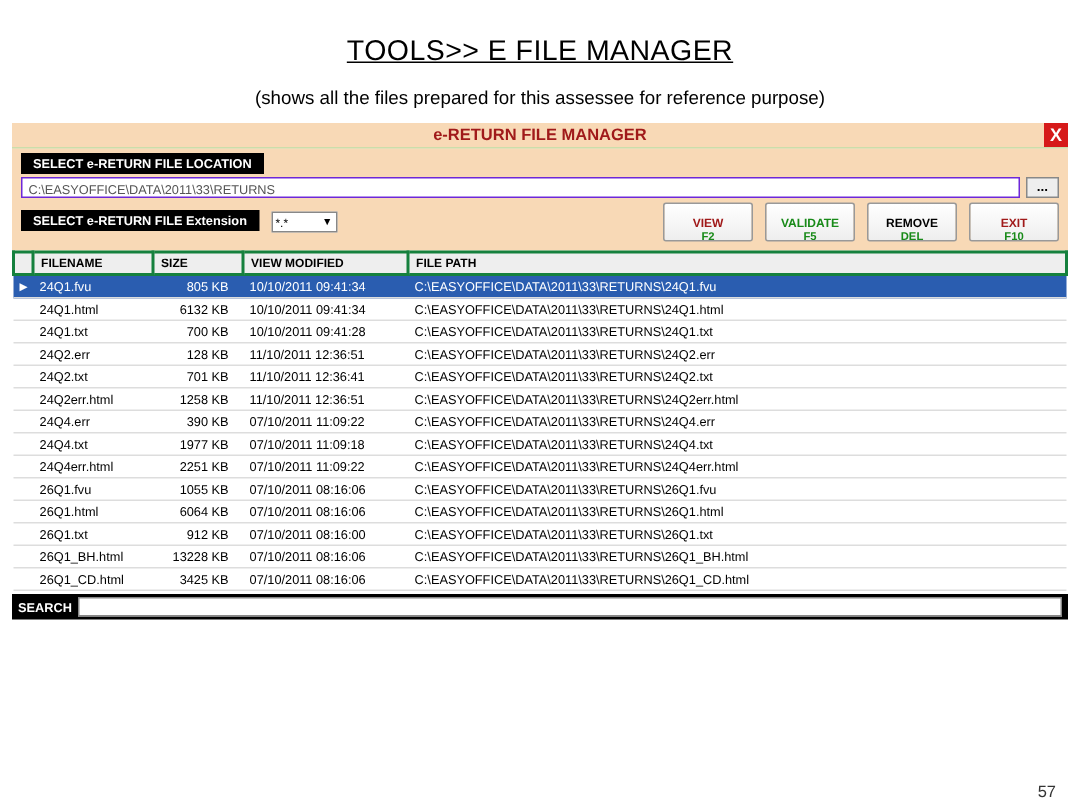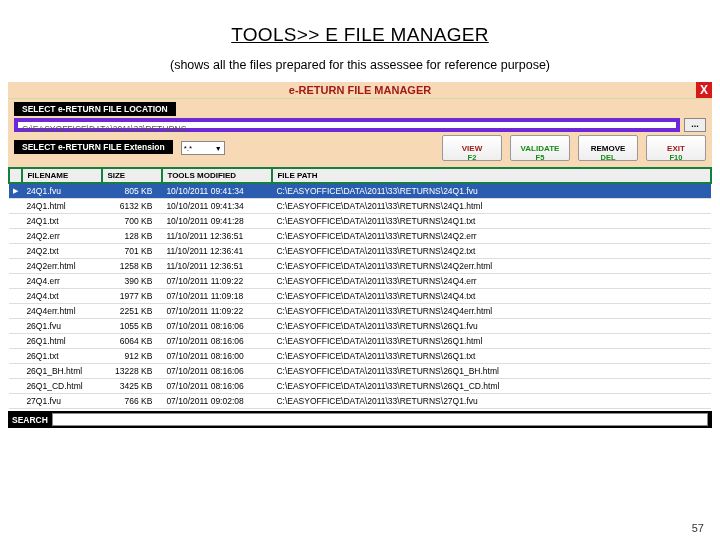--- a/index.html
+++ b/index.html
@@ -67,21 +67,21 @@
     margin-bottom: 2px;
   }
   .path-row {
     display: flex;
     gap: 4px;
     margin-bottom: 3px;
   }
   .path-input {
     flex: 1;
     background: #fff;
-    border: 4px solid #6d28d9;
+    border: 1px solid #6d28d9;
     padding: 1px 4px;
     font-size: 8.5px;
     color: #555;
     height: 14px;
     line-height: 12px;
   }
   .browse-btn {
     width: 22px;
     height: 14px;
     background: #eee;
@@ -236,21 +236,21 @@
       </div>
     </div>
   </div>
 
   <table class="grid">
     <thead>
       <tr>
         <th class="row-caret"></th>
         <th class="col-filename">FILENAME</th>
         <th class="col-size">SIZE</th>
-        <th class="col-date">TOOLS MODIFIED</th>
+        <th class="col-date">VIEW MODIFIED</th>
         <th>FILE PATH</th>
       </tr>
     </thead>
     <tbody id="grid-body">
         <tr class="selected">
           <td class="row-caret">▶</td>
           <td>24Q1.fvu</td>
           <td class="size">805 KB</td>
           <td>10/10/2011 09:41:34</td>
           <td>C:\EASYOFFICE\DATA\2011\33\RETURNS\24Q1.fvu</td>
@@ -339,27 +339,20 @@
           <td>07/10/2011 08:16:06</td>
           <td>C:\EASYOFFICE\DATA\2011\33\RETURNS\26Q1_BH.html</td>
         </tr>
         <tr>
           <td class="row-caret"></td>
           <td>26Q1_CD.html</td>
           <td class="size">3425 KB</td>
           <td>07/10/2011 08:16:06</td>
           <td>C:\EASYOFFICE\DATA\2011\33\RETURNS\26Q1_CD.html</td>
         </tr>
-        <tr>
-          <td class="row-caret"></td>
-          <td>27Q1.fvu</td>
-          <td class="size">766 KB</td>
-          <td>07/10/2011 09:02:08</td>
-          <td>C:\EASYOFFICE\DATA\2011\33\RETURNS\27Q1.fvu</td>
-        </tr>
       </tbody>
   </table>
 
   <div class="search-bar">
     <span>SEARCH</span>
     <div class="search-input"></div>
   </div>
 </div>
 
 <div class="page-num">57</div>

